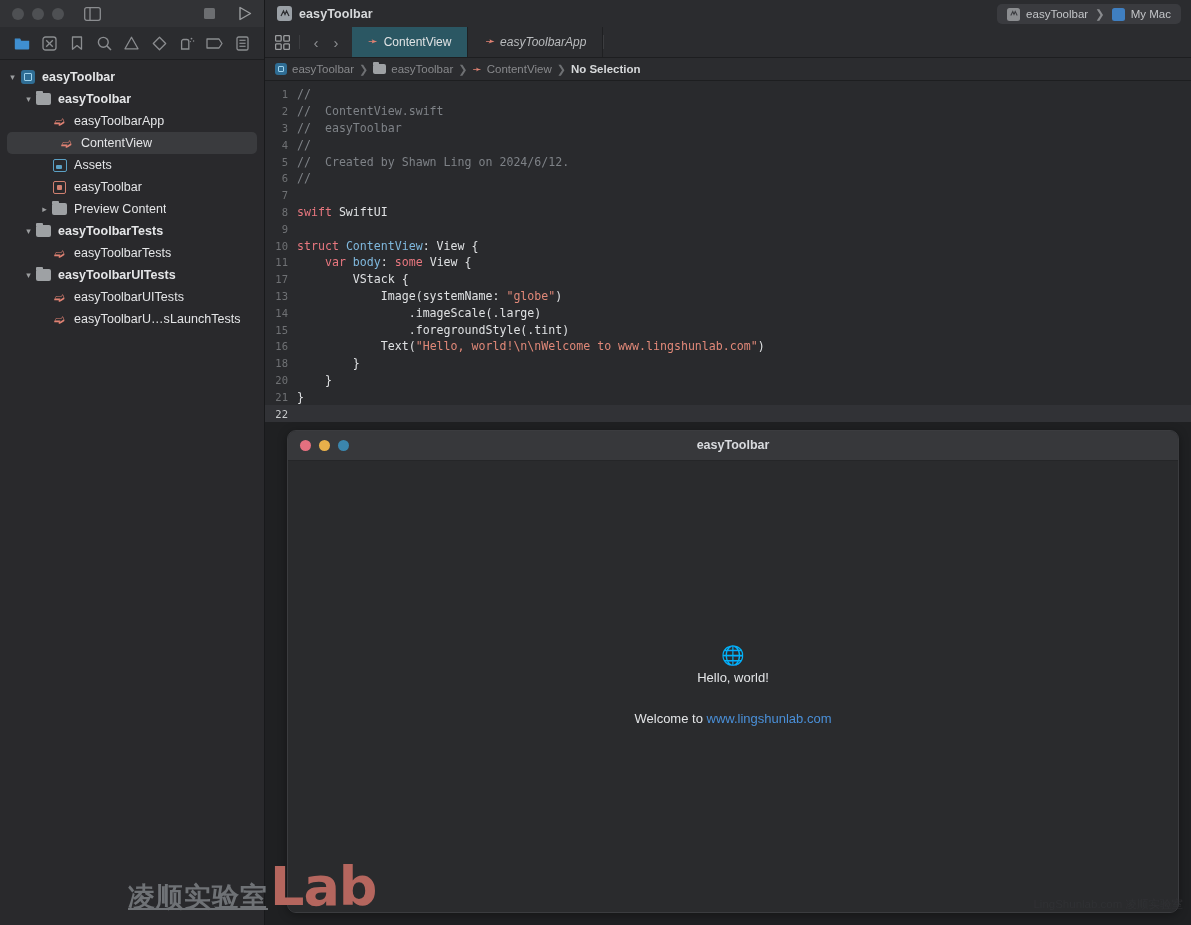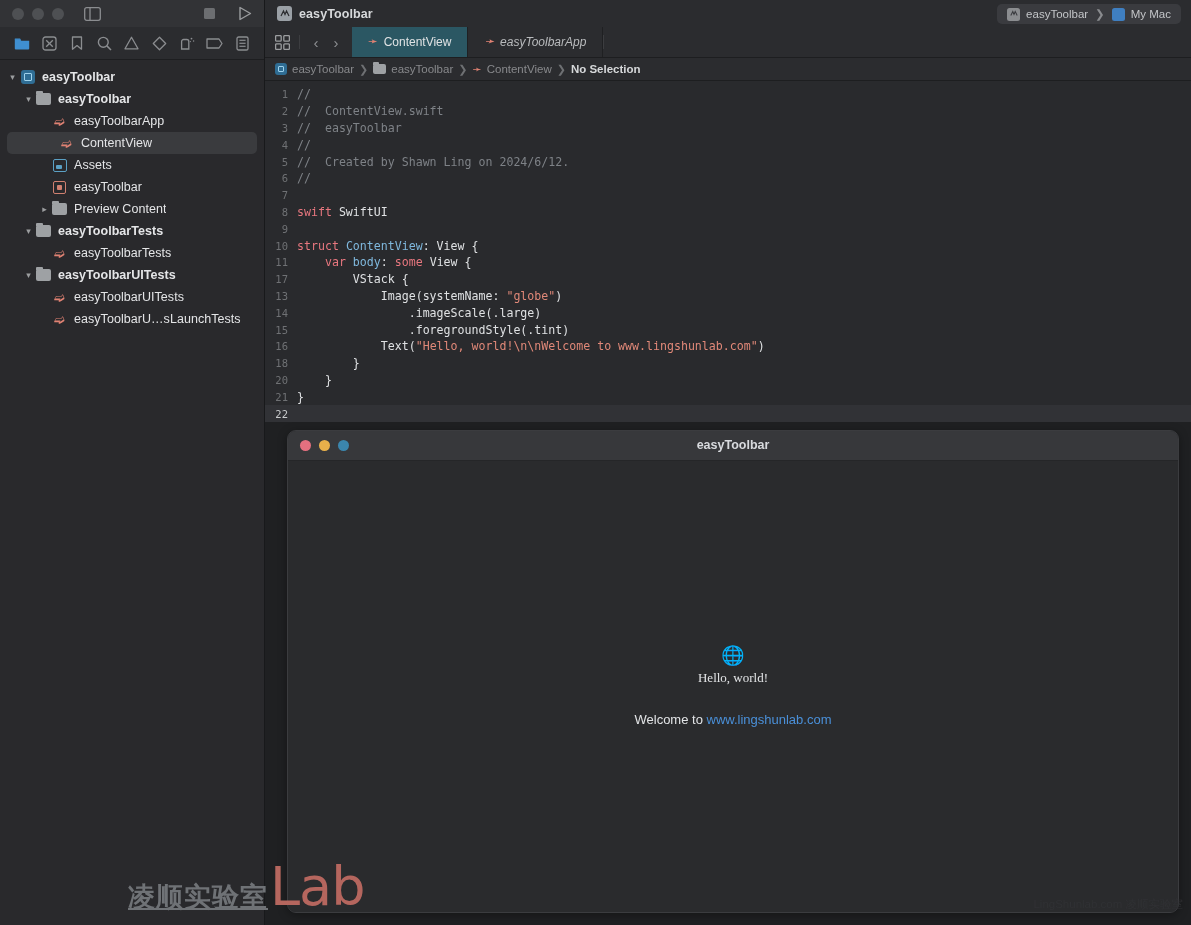--- a/index.html
+++ b/index.html
@@ -142,34 +142,34 @@
   }
   .ptraffic { display: flex; gap: 8px; }
   .ptl { width: 11px; height: 11px; border-radius: 50%; }
   .ptl.r { background: #e4707f; } .ptl.y { background: #e8b04a; } .ptl.g { background: #3b86ad; }
   .pwin-name {
     position: absolute; left: 0; right: 0; text-align: center;
     font-size: 12.5px; color: #d8dade; font-weight: 600; pointer-events: none;
   }
   .pbody { flex: 1; background: #2a2b2d; display: flex; flex-direction: column; align-items: center; justify-content: center; gap: 0; }
   .globe { font-size: 19px; color: #3f84bd; line-height: 1; margin-bottom: 5px; }
-  .hello { font-size: 13px; color: #e2e4e6; margin-bottom: 26px; font-family: Liberation Serif, serif; }
+  .hello { font-size: 13px; color: #e2e4e6; margin-bottom: 26px; }
   .welcome { font-size: 13px; color: #e2e4e6; }
   .welcome .url { color: #4a90d9; }
 
   
   .wm-main {
     position: absolute; left: 128px; bottom: 16px; pointer-events: none;
     z-index: 40; line-height: .84;
   }
   .wm-l1 { font-size: 54px; font-weight: 900; letter-spacing: -1px; font-family: "DejaVu Sans", sans-serif; }
   .wm-l1 .a { color: #3c6e86; } .wm-l1 .b { color: #466d7e; }
   .wm-l2 { display: flex; align-items: flex-end; gap: 2px; }
   .wm-cn { font-size: 27px; color: #6f7276; font-weight: 700; letter-spacing: 1px; text-decoration: underline; }
-  .wm-lab { font-size: 54px; font-weight: 400; color: #b5665e; letter-spacing: -1px; font-family: "DejaVu Sans", sans-serif; }
+  .wm-lab { font-size: 54px; font-weight: 700; color: #b5665e; letter-spacing: -1px; font-family: "DejaVu Sans", sans-serif; }
   .wm-br {
     position: absolute; right: 8px; bottom: 13px; font-size: 11.5px;
     color: #303134; pointer-events: none; z-index: 40; white-space: nowrap;
   }
 </style>
 </head>
 <body>
 
 <div id="app">
 

